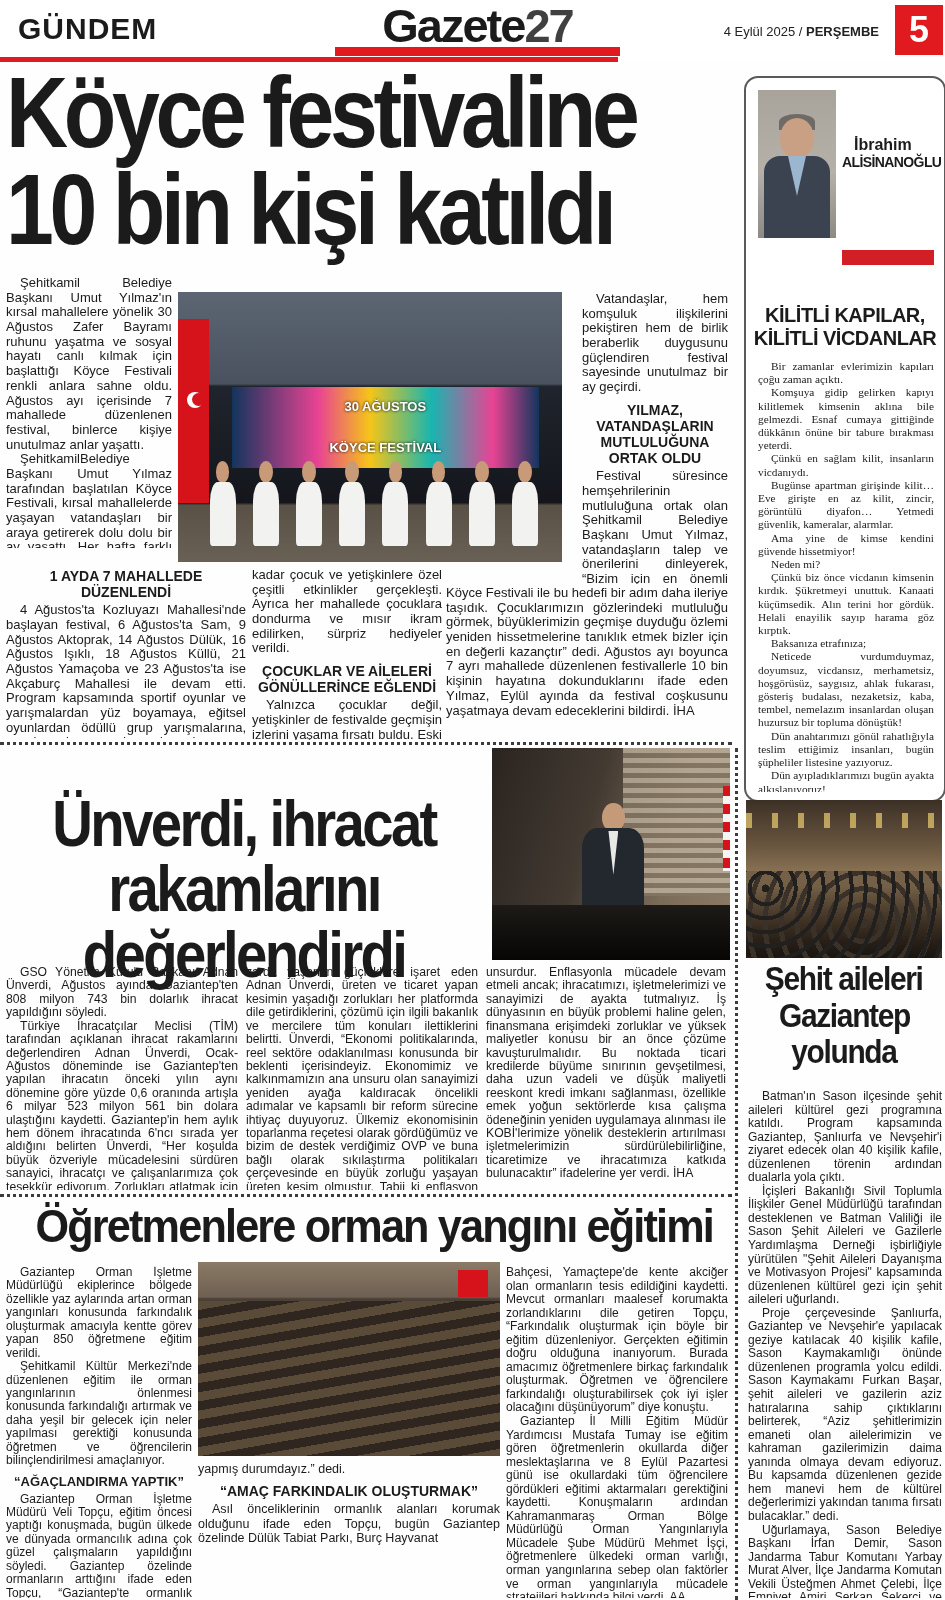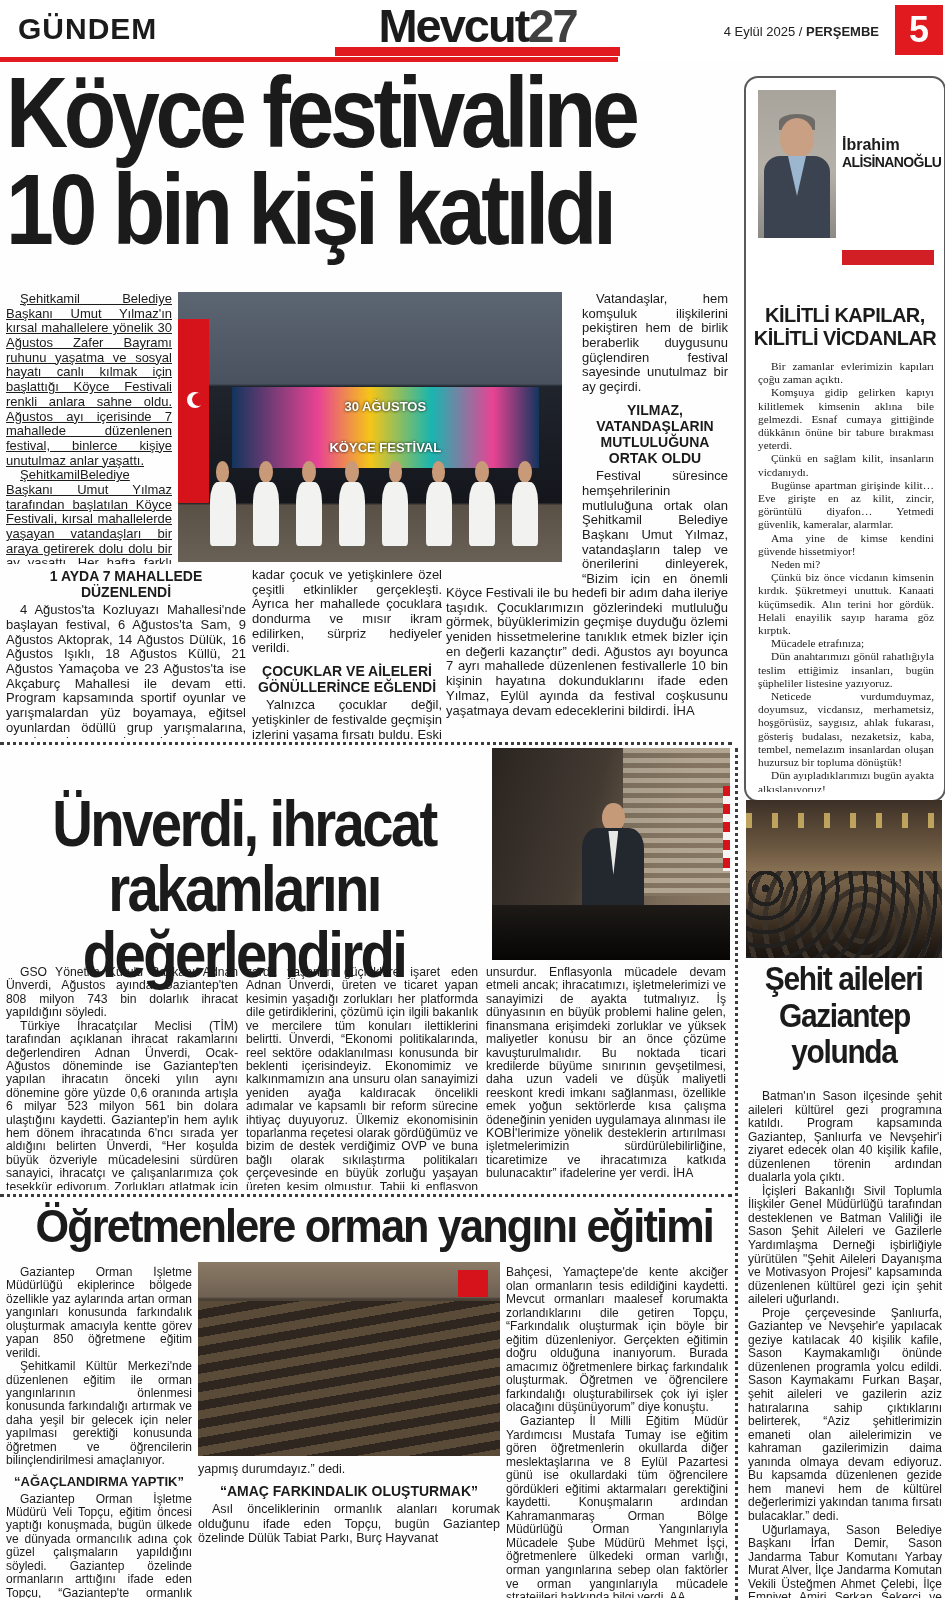--- a/index.html
+++ b/index.html
@@ -40,21 +40,21 @@
   
   .colbox{position:absolute;left:744px;top:76px;width:198px;height:722px;border:2px solid #5a5a5a;
           border-radius:14px;background:#fff;}
   .headshot{position:absolute;left:12px;top:12px;width:78px;height:148px;
             background:linear-gradient(180deg,#a8a49c 0%,#b5b0a8 55%,#8d8a84 100%);overflow:hidden;}
   .headshot .hd{position:absolute;left:22px;top:28px;width:34px;height:40px;border-radius:50% 50% 46% 46%;background:#c9a083;}
   .headshot .hair{position:absolute;left:21px;top:24px;width:36px;height:16px;border-radius:50% 50% 0 0;background:#6e6a66;}
   .headshot .body{position:absolute;left:6px;top:66px;width:66px;height:82px;border-radius:16px 16px 0 0;background:#3c4350;}
   .headshot .shirt{position:absolute;left:30px;top:66px;width:18px;height:40px;background:#9db6cf;clip-path:polygon(0 0,100% 0,50% 100%);}
   .col-name{position:absolute;left:96px;top:58px;width:94px;text-align:left;}
-  .col-first{font-size:16px;font-weight:800;}
+  .col-first{font-size:16px;font-weight:800;margin-left:12px;}
   .col-last{font-size:14px;font-weight:800;letter-spacing:-0.6px;}
   .col-redbar{position:absolute;left:96px;top:172px;width:92px;height:15px;background:#d21f26;}
   .col-title{position:absolute;left:0;top:226px;width:100%;text-align:center;font-size:20px;font-weight:800;
              letter-spacing:-0.5px;line-height:1.15;}
   .col-body{position:absolute;left:12px;right:10px;top:282px;bottom:8px;overflow:hidden;
             font-family:"Liberation Serif",serif;font-size:11.3px;line-height:1.17;text-align:justify;}
   .col-body p{margin:0;text-indent:13px;}
   
   .ph{position:absolute;overflow:hidden;}
   .ph-festival{background:linear-gradient(180deg,#5c6672 0%,#49525e 34%,#20242c 35%,#14161c 78%,#5a5146 79%,#6a6156 100%);}
@@ -94,37 +94,37 @@
   .hall-flag{position:absolute;right:4%;top:4%;width:10%;height:14%;background:#d6121b;}
 </style>
 </head>
 <body>
 
 <div class="page">
 
   <div class="header">
     <div class="section-label">GÜNDEM</div>
     <div class="logo">
-      <span class="logo-text"><span>Mevcut</span><span class="logo-27">27</span></span>
+      <span class="logo-text"><span>Gazete</span><span class="logo-27">27</span></span>
       <div class="logo-bar"></div>
     </div>
     <div class="date-line">
       <span>4 Eylül 2025 /</span>
       <span class="date-day">PERŞEMBE</span>
     </div>
     <div class="page-num">5</div>
     <div class="header-rule"></div>
   </div>
 
   <div class="h1-wrap">
     <div class="h1-line">Köyce festivaline</div>
     <div class="h1-line">10 bin kişi katıldı</div>
   </div>
 
-  <div class="txt" style="left:6px;top:292px;width:166px;height:272px;text-decoration:underline;">
+  <div class="txt" style="left:6px;top:276px;width:166px;height:272px;">
     <p>Şehitkamil Belediye Başkanı Umut Yılmaz'ın kırsal mahallelere yönelik 30 Ağustos Zafer Bayramı ruhunu yaşatma ve sosyal hayatı canlı kılmak için başlattığı Köyce Festivali renkli anlara sahne oldu. Ağustos ayı içerisinde 7 mahallede düzenlenen festival, binlerce kişiye unutulmaz anlar yaşattı.</p>
     <p>ŞehitkamilBelediye Başkanı Umut Yılmaz tarafından başlatılan Köyce Festivali, kırsal mahallelerde yaşayan vatandaşları bir araya getirerek dolu dolu bir ay yaşattı. Her hafta farklı bir mahallede gerçekleştirilen festival, toplamda 7 mahallede coşkulu anlara sahne olurken, her yaştan binlerce kişiye hitap etti.</p>
   </div>
 
   <div class="ph ph-festival" style="left:178px;top:292px;width:384px;height:270px;">
     <div class="flagstrip">
         <div class="crescent"></div>
       </div>
     <div class="led">
       <span>30 AĞUSTOS</span>
@@ -206,23 +206,23 @@
       <div>KİLİTLİ VİCDANLAR</div>
     </div>
     <div class="col-body">
       <p>Bir zamanlar evlerimizin kapıları çoğu zaman açıktı.</p>
       <p>Komşuya gidip gelirken kapıyı kilitlemek kimsenin aklına bile gelmezdi. Esnaf cumaya gittiğinde dükkânın önüne bir tabure bırakması yeterdi.</p>
       <p>Çünkü en sağlam kilit, insanların vicdanıydı.</p>
       <p>Bugünse apartman girişinde kilit…Eve girişte en az kilit, zincir, görüntülü diyafon… Yetmedi güvenlik, kameralar, alarmlar.</p>
       <p>Ama yine de kimse kendini güvende hissetmiyor!</p>
       <p>Neden mi?</p>
       <p>Çünkü biz önce vicdanın kimsenin kırdık. Şükretmeyi unuttuk. Kanaati küçümsedik. Alın terini hor gördük. Helali enayilik sayıp harama göz kırptık.</p>
-      <p>Mücadele etrafınıza;</p>
+      <p>Baksanıza etrafınıza;</p>
+      <p>Neticede vurdumduymaz, doyumsuz, vicdansız, merhametsiz, hoşgörüsüz, saygısız, ahlak fukarası, gösteriş budalası, nezaketsiz, kaba, tembel, nemelazım insanlardan oluşan huzursuz bir topluma dönüştük!</p>
       <p>Dün anahtarımızı gönül rahatlığıyla teslim ettiğimiz insanları, bugün şüpheliler listesine yazıyoruz.</p>
-      <p>Neticede vurdumduymaz, doyumsuz, vicdansız, merhametsiz, hoşgörüsüz, saygısız, ahlak fukarası, gösteriş budalası, nezaketsiz, kaba, tembel, nemelazım insanlardan oluşan huzursuz bir topluma dönüştük!</p>
       <p>Dün ayıpladıklarımızı bugün ayakta alkışlanıyoruz!</p>
 
     </div>
   </div>
 
   <div class="h2-wrap">
     <div class="h2-line">Ünverdi, ihracat</div>
     <div class="h2-line">rakamlarını</div>
     <div class="h2-line">değerlendirdi</div>
   </div>

